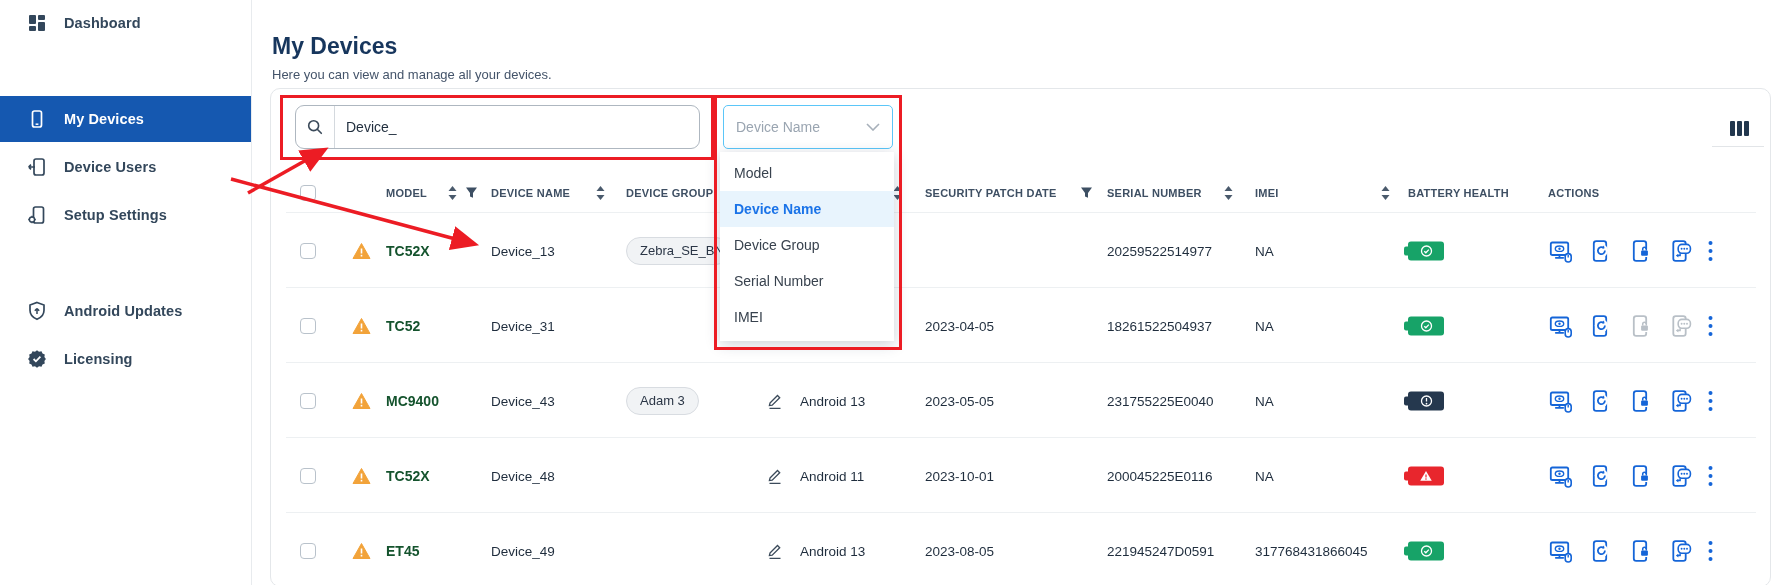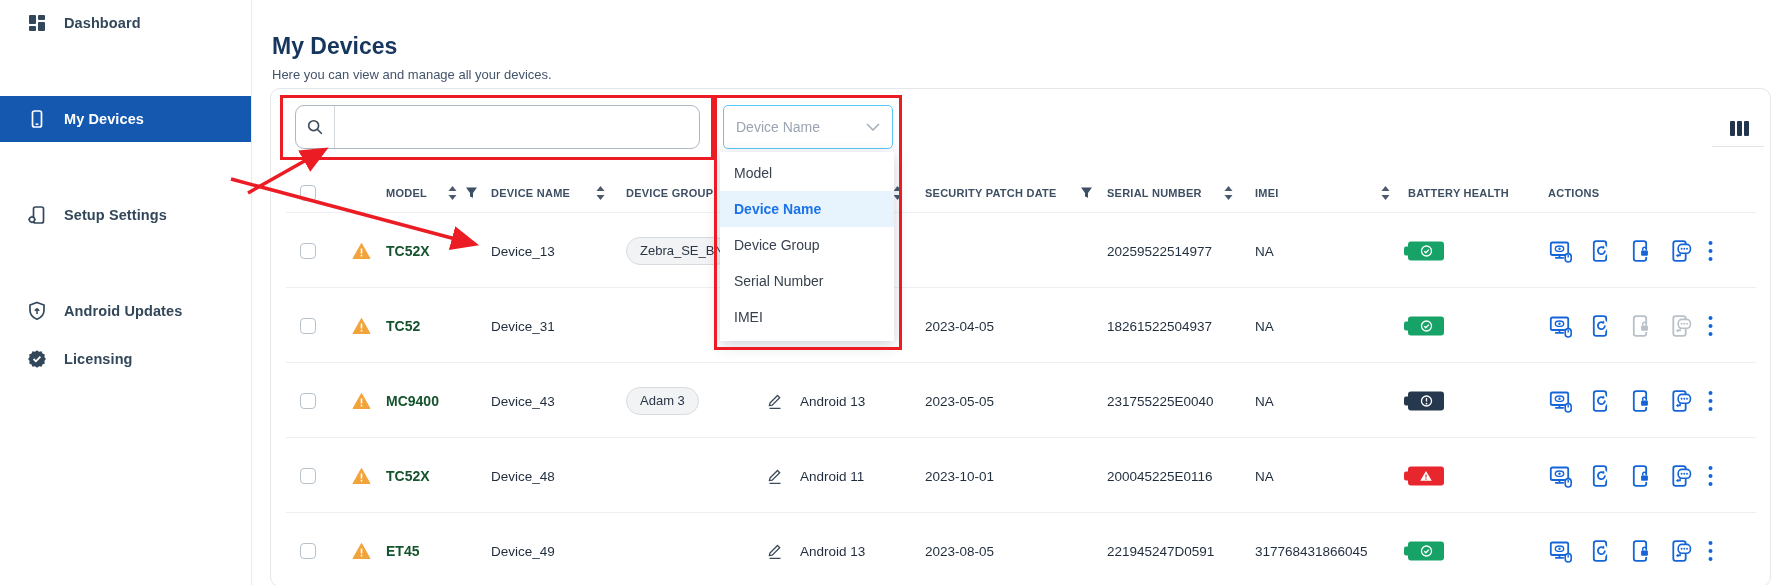--- a/index.html
+++ b/index.html
@@ -78,20 +78,27 @@
         </svg>
       <span class="slabel">Dashboard</span>
     </div>
     <div class="sitem active" style="top:96px">
       <svg width="20" height="20" viewBox="0 0 20 20">
           <rect x="5.5" y="2" width="9" height="16" rx="2" fill="none" stroke="currentColor" stroke-width="1.7"></rect>
           <line x1="8.6" y1="15.2" x2="11.4" y2="15.2" stroke="currentColor" stroke-width="1.5"></line>
         </svg>
       <span class="slabel">My Devices</span>
     </div>
+    <div class="sitem" style="top:144px">
+      <svg width="20" height="20" viewBox="0 0 20 20">
+          <rect x="7" y="2" width="10" height="16" rx="2" fill="none" stroke="currentColor" stroke-width="1.7"></rect>
+          <path d="M8 10H1.6M1.6 10l2.4-2.4M1.6 10l2.4 2.4" fill="none" stroke="currentColor" stroke-width="1.6"></path>
+        </svg>
+      <span class="slabel">Device Users</span>
+    </div>
     <div class="sitem" style="top:192px">
       <svg width="20" height="20" viewBox="0 0 20 20">
           <rect x="6.5" y="2" width="10" height="16" rx="2" fill="none" stroke="currentColor" stroke-width="1.7"></rect>
           <circle cx="5" cy="14.5" r="2.6" fill="#fff" stroke="currentColor" stroke-width="1.5"></circle>
           <g stroke="currentColor" stroke-width="1.3">
             <line x1="5" y1="10.7" x2="5" y2="12"></line>
             <line x1="5" y1="17" x2="5" y2="18.3"></line>
             <line x1="1.2" y1="14.5" x2="2.5" y2="14.5"></line>
             <line x1="7.5" y1="14.5" x2="8.8" y2="14.5"></line>
           </g>
@@ -119,20 +126,21 @@
 
   <div class="card"></div>
 
   <div class="searchbox">
     <span class="search-ic">
       <svg width="18" height="18" viewBox="0 0 20 20">
           <circle cx="8.5" cy="8.5" r="5.5" fill="none" stroke="#3b4a5a" stroke-width="1.8"></circle>
           <line x1="12.8" y1="12.8" x2="17" y2="17" stroke="#3b4a5a" stroke-width="1.8" stroke-linecap="round"></line>
         </svg>
     </span>
+    <input value="Device_" style="">
   </div>
 
   <div class="selectbox">
     <span class="sel-txt">Device Name</span>
     <svg width="14" height="8" viewBox="0 0 14 8">
         <path d="M1 1l6 6 6-6" fill="none" stroke="#a7b0ba" stroke-width="1.6"></path>
       </svg>
   </div>
 
   <div class="menu">

